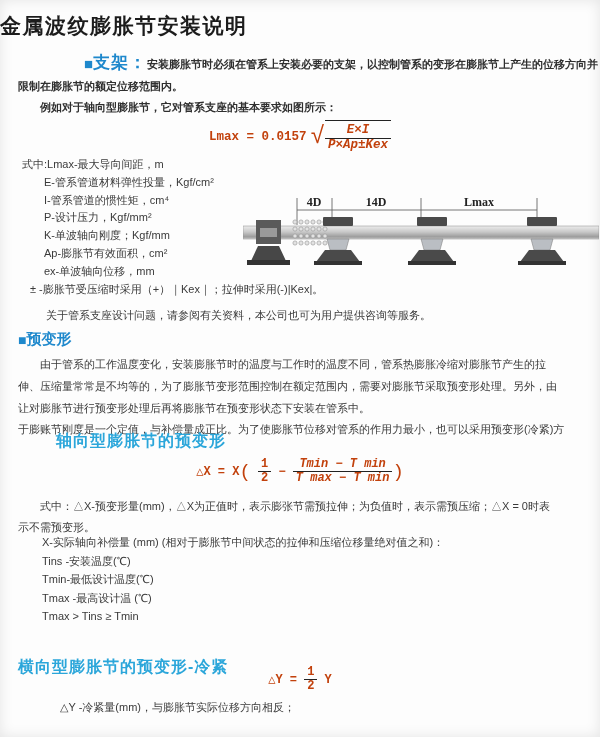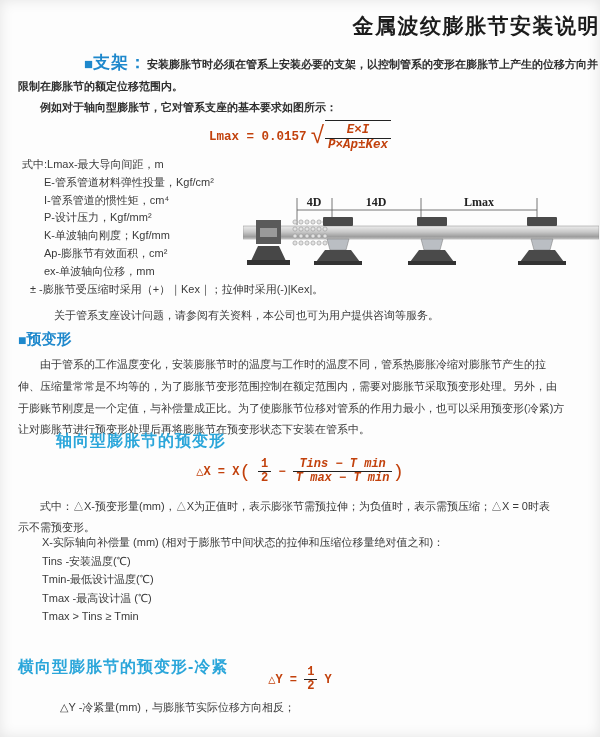--- a/index.html
+++ b/index.html
@@ -1,21 +1,21 @@
 <!DOCTYPE html>
 <html><head>
 <meta charset="utf-8">
 <style>
   * { margin:0; padding:0; box-sizing:border-box; }
   html,body { width:600px; height:737px; }
   body { font-family:"Liberation Sans", sans-serif; background:#ffffff; color:#3a3a3a; }
   .page { position:relative; width:600px; height:737px; background:#fdfdfd; overflow:hidden;
           box-shadow: inset 0 0 14px rgba(0,0,0,.10); }
 
-  .title { position:absolute; top:12px; left:0; width:100%; text-align:right;
+  .title { position:absolute; top:12px; left:0; width:100%; text-align:left;
            font-size:21px; font-weight:bold; color:#1c1c1c; letter-spacing:1.5px; }
 
   .pline { white-space:nowrap; }
   .block { position:absolute; font-size:11px; }
 
   
   #support-para { top:52px; left:18px; width:572px; line-height:21.5px; color:#2f2f2f; }
   #support-para .first { padding-left:66px; }
   .marker-blue { color:#1e88cc; font-size:15px; vertical-align:-1px; }
   .sec-head-lg { color:#1e88cc; font-size:17px; font-weight:bold; letter-spacing:1px; }
@@ -35,21 +35,21 @@
   .rad-body .frac .num { border-bottom:1px solid #222; }
   .rad-body .frac .den { border-top:none; }
   #formula2 { top:458px; font-size:12px; }
   #formula3 { top:666px; font-size:12px; }
   .paren { font-size:19px; font-weight:normal; vertical-align:-2px; }
 
   
   #defs1 { top:156px; left:22px; line-height:17.8px; color:#3a3a3a; }
   #defs1 .ind-a { padding-left:22px; }
   #defs1 .ind-b { padding-left:8px; }
-  #note1 { top:308px; left:26px; padding-left:28px;text-align:center; }
+  #note1 { top:308px; left:18px; padding-left:28px;text-align:center; }
 
   
   #diagram { position:absolute; left:243px; top:188px; width:356px; height:100px; }
   #diagram text { font-family:"Liberation Serif", serif; font-weight:bold; font-size:12px; fill:#222; }
 
   
   #heading2 { top:330px; left:18px; font-size:15px; font-weight:bold; color:#1e88cc; }
   #heading2 .marker-blue { font-size:14px; }
   #para2 { top:354px; left:18px; width:572px; line-height:21.8px; }
   #para2 .pline:first-child { padding-left:22px; }
@@ -172,31 +172,31 @@
     </g>
   </svg>
 
   <div class="block" id="heading2">
     <span class="marker-blue">■</span><span>预变形</span>
   </div>
 
   <div class="block" id="para2">
     <div class="pline">由于管系的工作温度变化，安装膨胀节时的温度与工作时的温度不同，管系热膨胀冷缩对膨胀节产生的拉</div>
     <div class="pline">伸、压缩量常常是不均等的，为了膨胀节变形范围控制在额定范围内，需要对膨胀节采取预变形处理。另外，由</div>
+    <div class="pline">让对膨胀节进行预变形处理后再将膨胀节在预变形状态下安装在管系中。</div>
     <div class="pline">于膨账节刚度是一个定值，与补偿量成正比。为了使膨胀节位移对管系的作用力最小，也可以采用预变形(冷紧)方</div>
-    <div class="pline">让对膨胀节进行预变形处理后再将膨胀节在预变形状态下安装在管系中。</div>
   </div>
 
   <div class="sub-head" id="heading3">轴向型膨胀节的预变形</div>
 
   <div class="formula" id="formula2">
     <span>△X = X</span><span class="paren">(</span>
     <span class="frac"><span class="num">1</span><span class="den">2</span></span>
     <span>−</span>
-    <span class="frac it"><span class="num">Tins − T min</span><span class="den">T max − T min</span></span><span class="paren">)</span>
+    <span class="frac it"><span class="num">Tmin − T min</span><span class="den">T max − T min</span></span><span class="paren">)</span>
   </div>
 
   <div class="block" id="para3">
     <div class="pline">式中：△X-预变形量(mm)，△X为正值时，表示膨张节需预拉伸；为负值时，表示需预压缩；△X = 0时表</div>
     <div class="pline">示不需预变形。</div>
   </div>
 
   <div class="block" id="defs2">
     <div class="pline">X-实际轴向补偿量 (mm) (相对于膨胀节中间状态的拉伸和压缩位移量绝对值之和)：</div>
     <div class="pline">Tins -安装温度(℃)</div>

